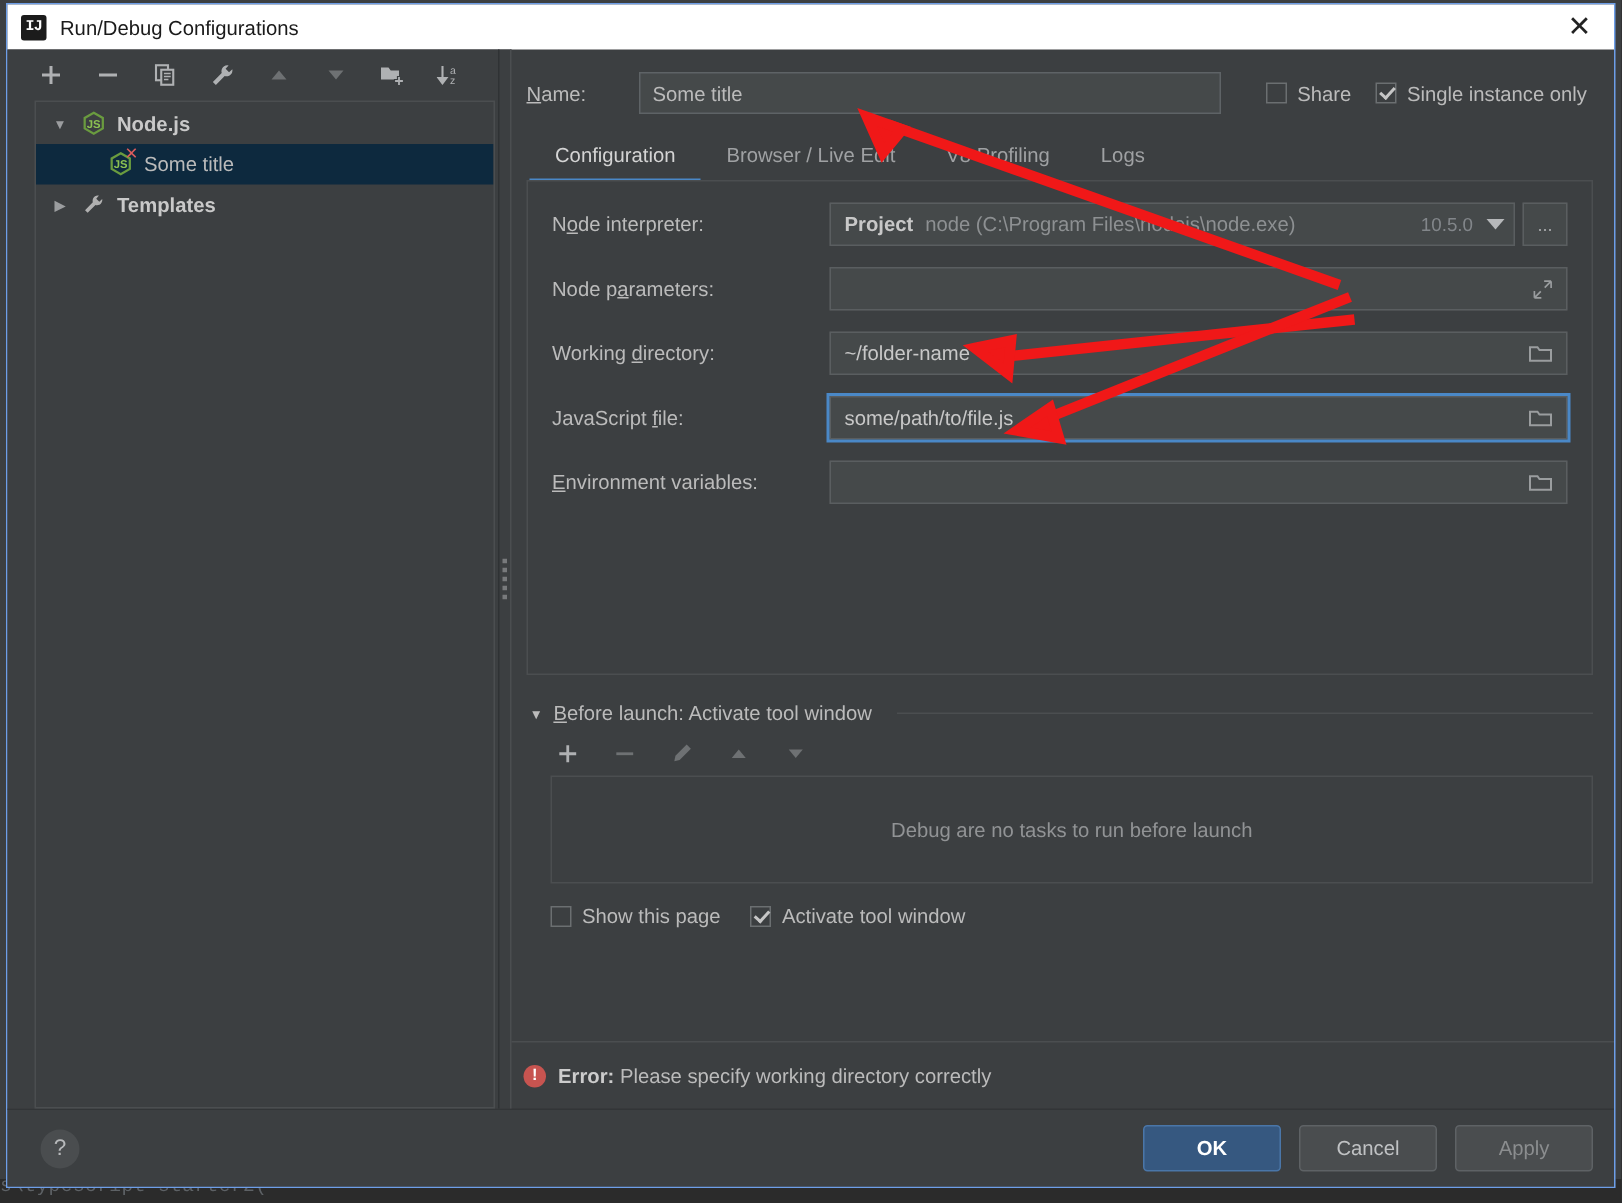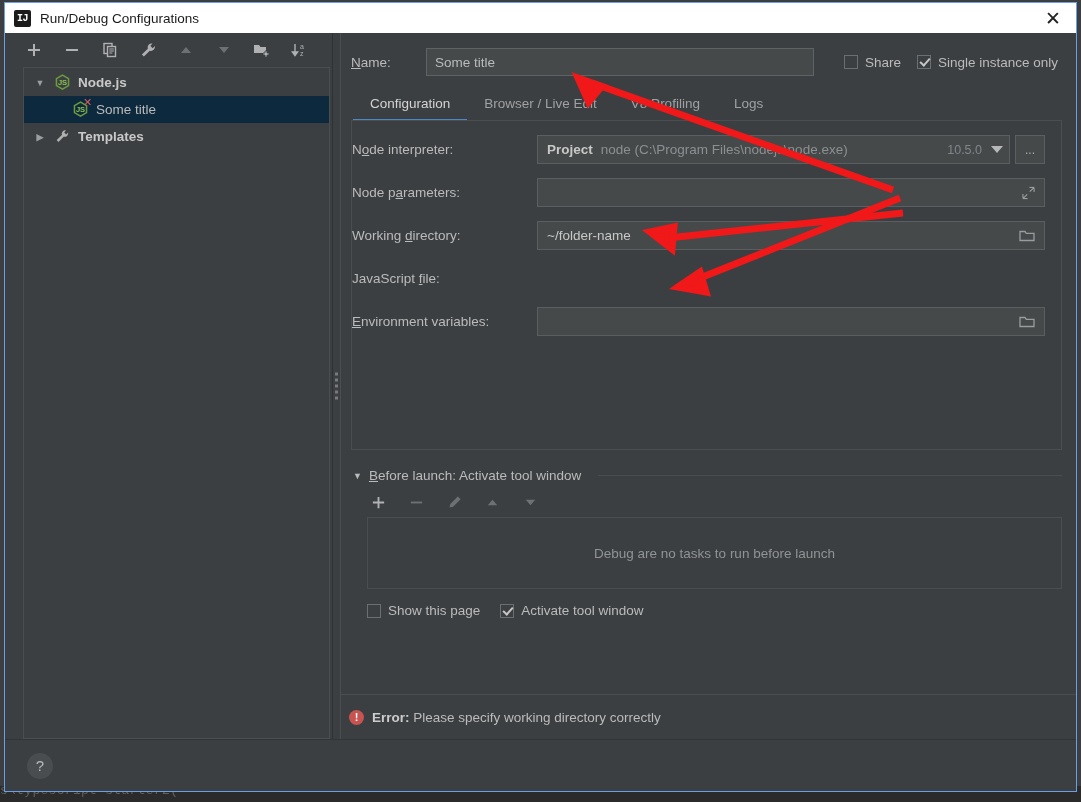--- a/index.html
+++ b/index.html
@@ -272,21 +272,21 @@
     cursor: pointer;
     border-bottom: 2px solid transparent;
     white-space: nowrap;
   }
   .tab.active { color: #d4d4d4; border-bottom-color: #4a88c7; }
 
   .tab-panel {
     border: 1px solid #4b4e50;
     border-top: 1px solid #4b4e50;
     background: #3c3f41;
-    padding: 14px 16px 18px 0;
+    padding: 14px 16px 18px 16px;
     margin-top: -1px;
     height: 330px;
     flex: 0 0 330px;
   }
 
   .field-row {
     display: flex;
     align-items: center;
     height: 29px;
     margin-bottom: 14px;
@@ -661,20 +661,30 @@
                   <svg width="16" height="14" viewBox="0 0 16 14">
                       <path d="M1 2.5h5l1.3 1.8H15v7.2H1z" fill="none" stroke="currentColor" stroke-width="1.3"></path>
                     </svg>
                 </span>
               </div>
             </div>
           </div>
 
           <div class="field-row">
             <span class="field-label">JavaScript <u>f</u>ile:</span>
+            <div class="field-wrap">
+              <div class="text-field focused">
+                <span class="val">some/path/to/file.js</span>
+                <span class="inline-icon">
+                  <svg width="16" height="14" viewBox="0 0 16 14">
+                      <path d="M1 2.5h5l1.3 1.8H15v7.2H1z" fill="none" stroke="currentColor" stroke-width="1.3"></path>
+                    </svg>
+                </span>
+              </div>
+            </div>
           </div>
 
 
           <div class="field-row">
             <span class="field-label"><u>E</u>nvironment variables:</span>
             <div class="field-wrap">
               <div class="text-field">
                 <span class="val"></span>
                 <span class="inline-icon">
                   <svg width="16" height="14" viewBox="0 0 16 14">
@@ -741,20 +751,25 @@
         <div class="error-bar">
           <span class="err-ico">!</span>
           <span class="err-text"><b>Error:</b> <span>Please specify working directory correctly</span></span>
         </div>
 
       </div>
     </div>
 
     <div class="footer">
       <div class="help-btn">?</div>
+      <div class="footer-btns">
+        <div class="btn primary">OK</div>
+        <div class="btn">Cancel</div>
+        <div class="btn disabled">Apply</div>
+      </div>
     </div>
 
   </div>
 
   <svg class="annot" viewBox="0 0 1081 802">
     <g stroke="#f01818" stroke-width="7" fill="#f01818" stroke-linecap="butt">
 
       <line x1="893" y1="190" x2="592" y2="83"></line>
       <polygon points="578,78 603,78 596,97" transform="rotate(19.5 578 78)"></polygon>
 

